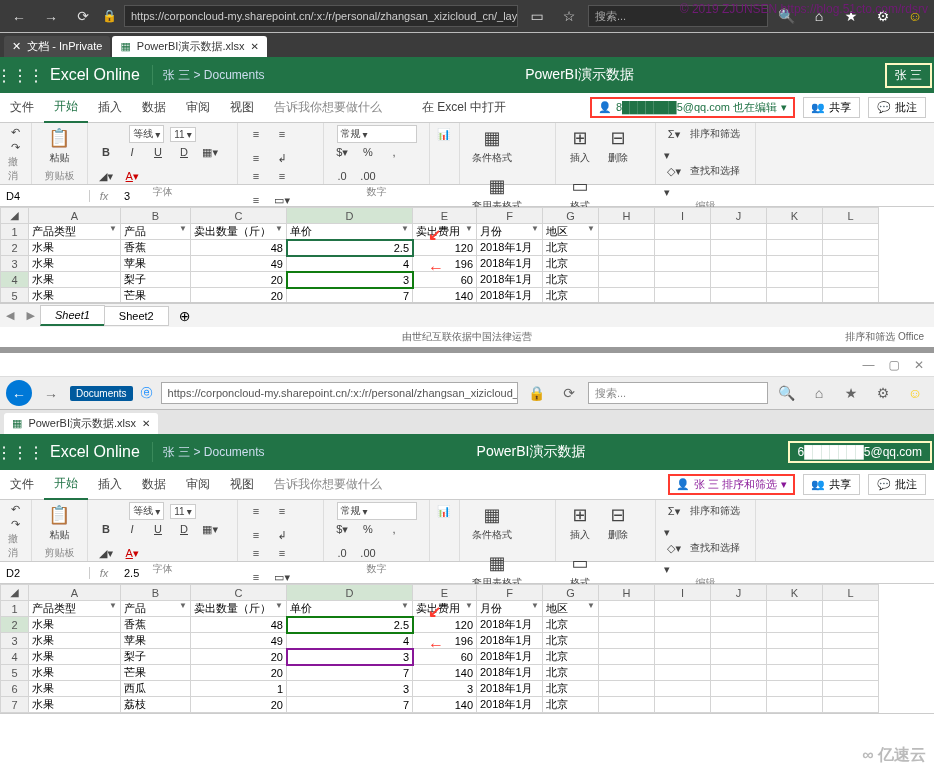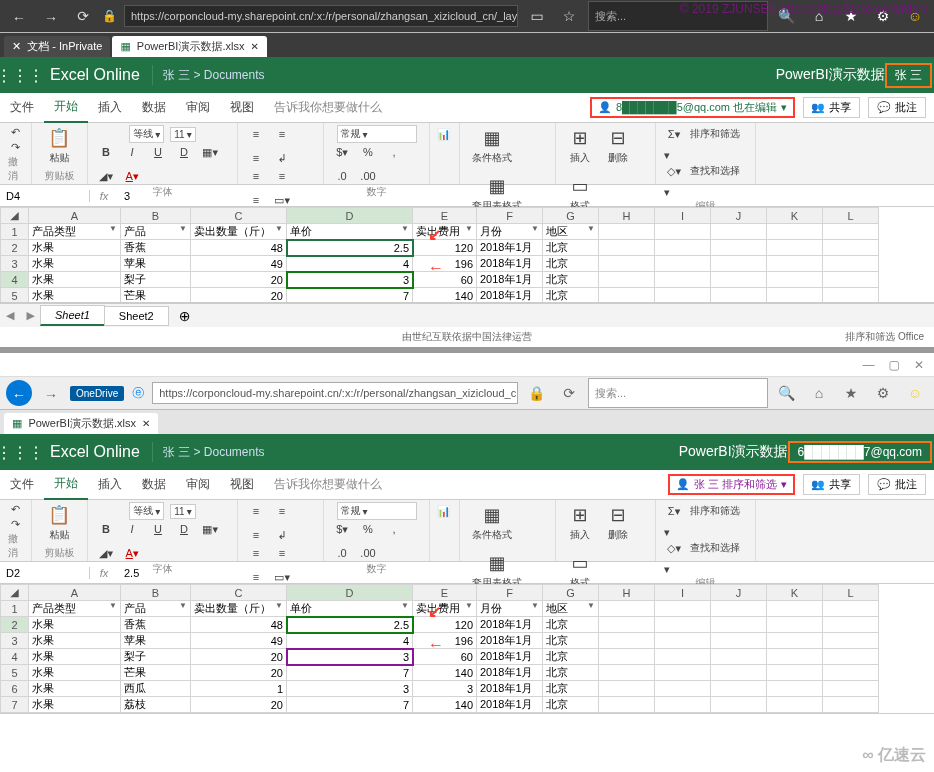--- a/index.html
+++ b/index.html
@@ -7,38 +7,38 @@
 .watermark-top { position: absolute; top: 2px; right: 6px; color: #701a75; font-size: 12px; z-index: 100; }
 .watermark-logo { position: absolute; bottom: 6px; right: 8px; color: #bbb; font-size: 16px; font-weight: bold; z-index: 100; }
 
 .browser-bar { background: #d8d8d8; height: 33px; display: flex; align-items: center; padding: 0 6px; gap: 6px; border-bottom: 1px solid #bbb; }
 .browser-bar-dark { background: #3b3b3b; color: #fff; }
 .nav-btn { width: 26px; height: 26px; display: inline-flex; align-items: center; justify-content: center; color: #666; font-size: 14px; }
 .browser-bar-dark .nav-btn { color: #ddd; }
 .circle-nav { width: 26px; height: 26px; border-radius: 50%; background: #0078d7; color:#fff; display:flex; align-items:center; justify-content:center; font-size:14px;}
 .url-box { flex: 1; background: #fff; height: 22px; display: flex; align-items: center; padding: 0 6px; color: #555; font-size: 11px; border: 1px solid #aaa; overflow:hidden; white-space:nowrap; }
 .browser-bar-dark .url-box { background:#2a2a2a; border-color:#555; color:#ccc;}
-.search-box { width: 180px; background:#fff; height:30px; border:1px solid #aaa; display:flex; align-items:center; padding:0 6px; color:#888; font-size:11px;}
+.search-box { width: 180px; background:#fff; height:22px; border:1px solid #aaa; display:flex; align-items:center; padding:0 6px; color:#888; font-size:11px;}
 .browser-bar-dark .search-box { background:#2a2a2a; border-color:#555; color:#aaa;}
 .icon-sm { width:16px; height:16px; display:inline-flex; align-items:center; justify-content:center; font-size:12px;}
 .inprivate { background:#005a9e; color:#fff; padding:2px 6px; font-size:10px; border-radius:2px;}
 
 .tab-strip { background: #3b3b3b; height: 24px; display: flex; align-items: flex-end; padding-left: 4px; }
 .tab-strip.light { background:#e4e4e4;}
 .tab { background: #4a4a4a; color: #fff; padding: 3px 8px; font-size: 11px; display: flex; align-items: center; gap: 6px; margin-right: 2px; border-top-left-radius:3px; border-top-right-radius:3px;}
 .tab.active { background:#fff; color:#333; }
 .tab-close { font-size:10px; color:inherit; }
 
 .excel-header { background: #217346; height: 36px; display: flex; align-items: center; color: #fff; border:2px solid transparent;}
 .waffle { width: 36px; height: 36px; display: flex; align-items: center; justify-content: center; font-size: 16px; }
 .app-name { font-size: 16px; padding: 0 12px; }
 .breadcrumb { color: #cde; font-size: 12px;}
-.doc-title { flex:1; text-align:right; font-size:14px;}
+.doc-title { flex:1; text-align:center; font-size:14px;}
 .user-box { padding: 0 10px; font-size:12px; white-space:nowrap;}
-.user-box.highlight { border:2px solid #f97316; padding:2px 8px;}
+.user-box.highlight { border:2px solid #fef9c3; padding:2px 8px;}
 
 .ribbon-tabs { background:#fff; height:30px; display:flex; align-items:center; border-bottom:1px solid #ccc; font-size:12px; gap:0;}
 .rtab { padding: 0 10px; height:30px; display:flex; align-items:center; color:#444;}
 .rtab.active { color:#217346; border-bottom:2px solid #217346; font-weight:500;}
 .ribbon-right { margin-left:auto; display:flex; align-items:center; gap:8px; padding-right:8px;}
 .coedit { color:#217346; font-size:11px; display:flex; align-items:center; gap:4px;}
 .coedit.highlight { border:2px solid #ff3b30; padding:1px 6px;}
 .share-btn { border:1px solid #ccc; padding:2px 8px; display:flex; align-items:center; gap:4px; font-size:11px;}
 
 .ribbon-body { background:#f3f3f3; height:62px; display:flex; border-bottom:1px solid #ccc; font-size:11px; color:#444;}
@@ -126,20 +126,21 @@
 </div>
 
 <div class="ribbon-tabs">
   <div class="rtab">文件</div>
   <div class="rtab active">开始</div>
   <div class="rtab">插入</div>
   <div class="rtab">数据</div>
   <div class="rtab">审阅</div>
   <div class="rtab">视图</div>
   <div class="rtab" style="color:#888">告诉我你想要做什么</div>
+  <div class="rtab" style="margin-left:20px">在 Excel 中打开</div>
   <div class="ribbon-right">
     <div class="coedit highlight">👤 <span>8███████5@qq.com 也在编辑</span> ▾</div>
     <div class="share-btn">👥 <span>共享</span></div>
     <div class="share-btn">💬 <span>批注</span></div>
   </div>
 </div>
 
 <div class="ribbon-body">
   <div class="rgroup" style="width:32px">
     <span class="icon-btn">↶</span>
@@ -366,21 +367,21 @@
 <div class="window-gap"></div>
 
 <div class="window-title">
   <span>—</span>
   <span>▢</span>
   <span>✕</span>
 </div>
 <div class="browser-bar" style="background:#eee">
   <span class="circle-nav">←</span>
   <span class="nav-btn">→</span>
-  <span class="inprivate">OneDrive</span>
+  <span class="inprivate">Documents</span>
   <span class="icon-sm" style="color:#1e90ff">ⓔ</span>
   <div class="url-box">
       <span>https://corponcloud-my.sharepoint.cn/:x:/r/personal/zhangsan_xizicloud_cn/_layouts/</span>
     </div>
   <span class="nav-btn">🔒</span>
   <span class="nav-btn">⟳</span>
   <div class="search-box">
       <span>搜索...</span>
     </div>
   <span class="nav-btn">🔍</span>
@@ -396,21 +397,21 @@
       <span class="tab-close">✕</span>
     </div>
 </div>
 
 <div class="excel-header">
   <div class="waffle">⋮⋮⋮</div>
   <div class="app-name">Excel Online</div>
   <div style="border-left:1px solid #3a8a5b; height:20px"></div>
   <div class="breadcrumb" style="padding:0 10px">张 三 &gt; Documents</div>
   <div class="doc-title">PowerBI演示数据</div>
-  <div class="user-box highlight">6███████7@qq.com</div>
+  <div class="user-box highlight">6███████5@qq.com</div>
 </div>
 
 <div class="ribbon-tabs">
   <div class="rtab">文件</div>
   <div class="rtab active">开始</div>
   <div class="rtab">插入</div>
   <div class="rtab">数据</div>
   <div class="rtab">审阅</div>
   <div class="rtab">视图</div>
   <div class="rtab" style="color:#888">告诉我你想要做什么</div>

